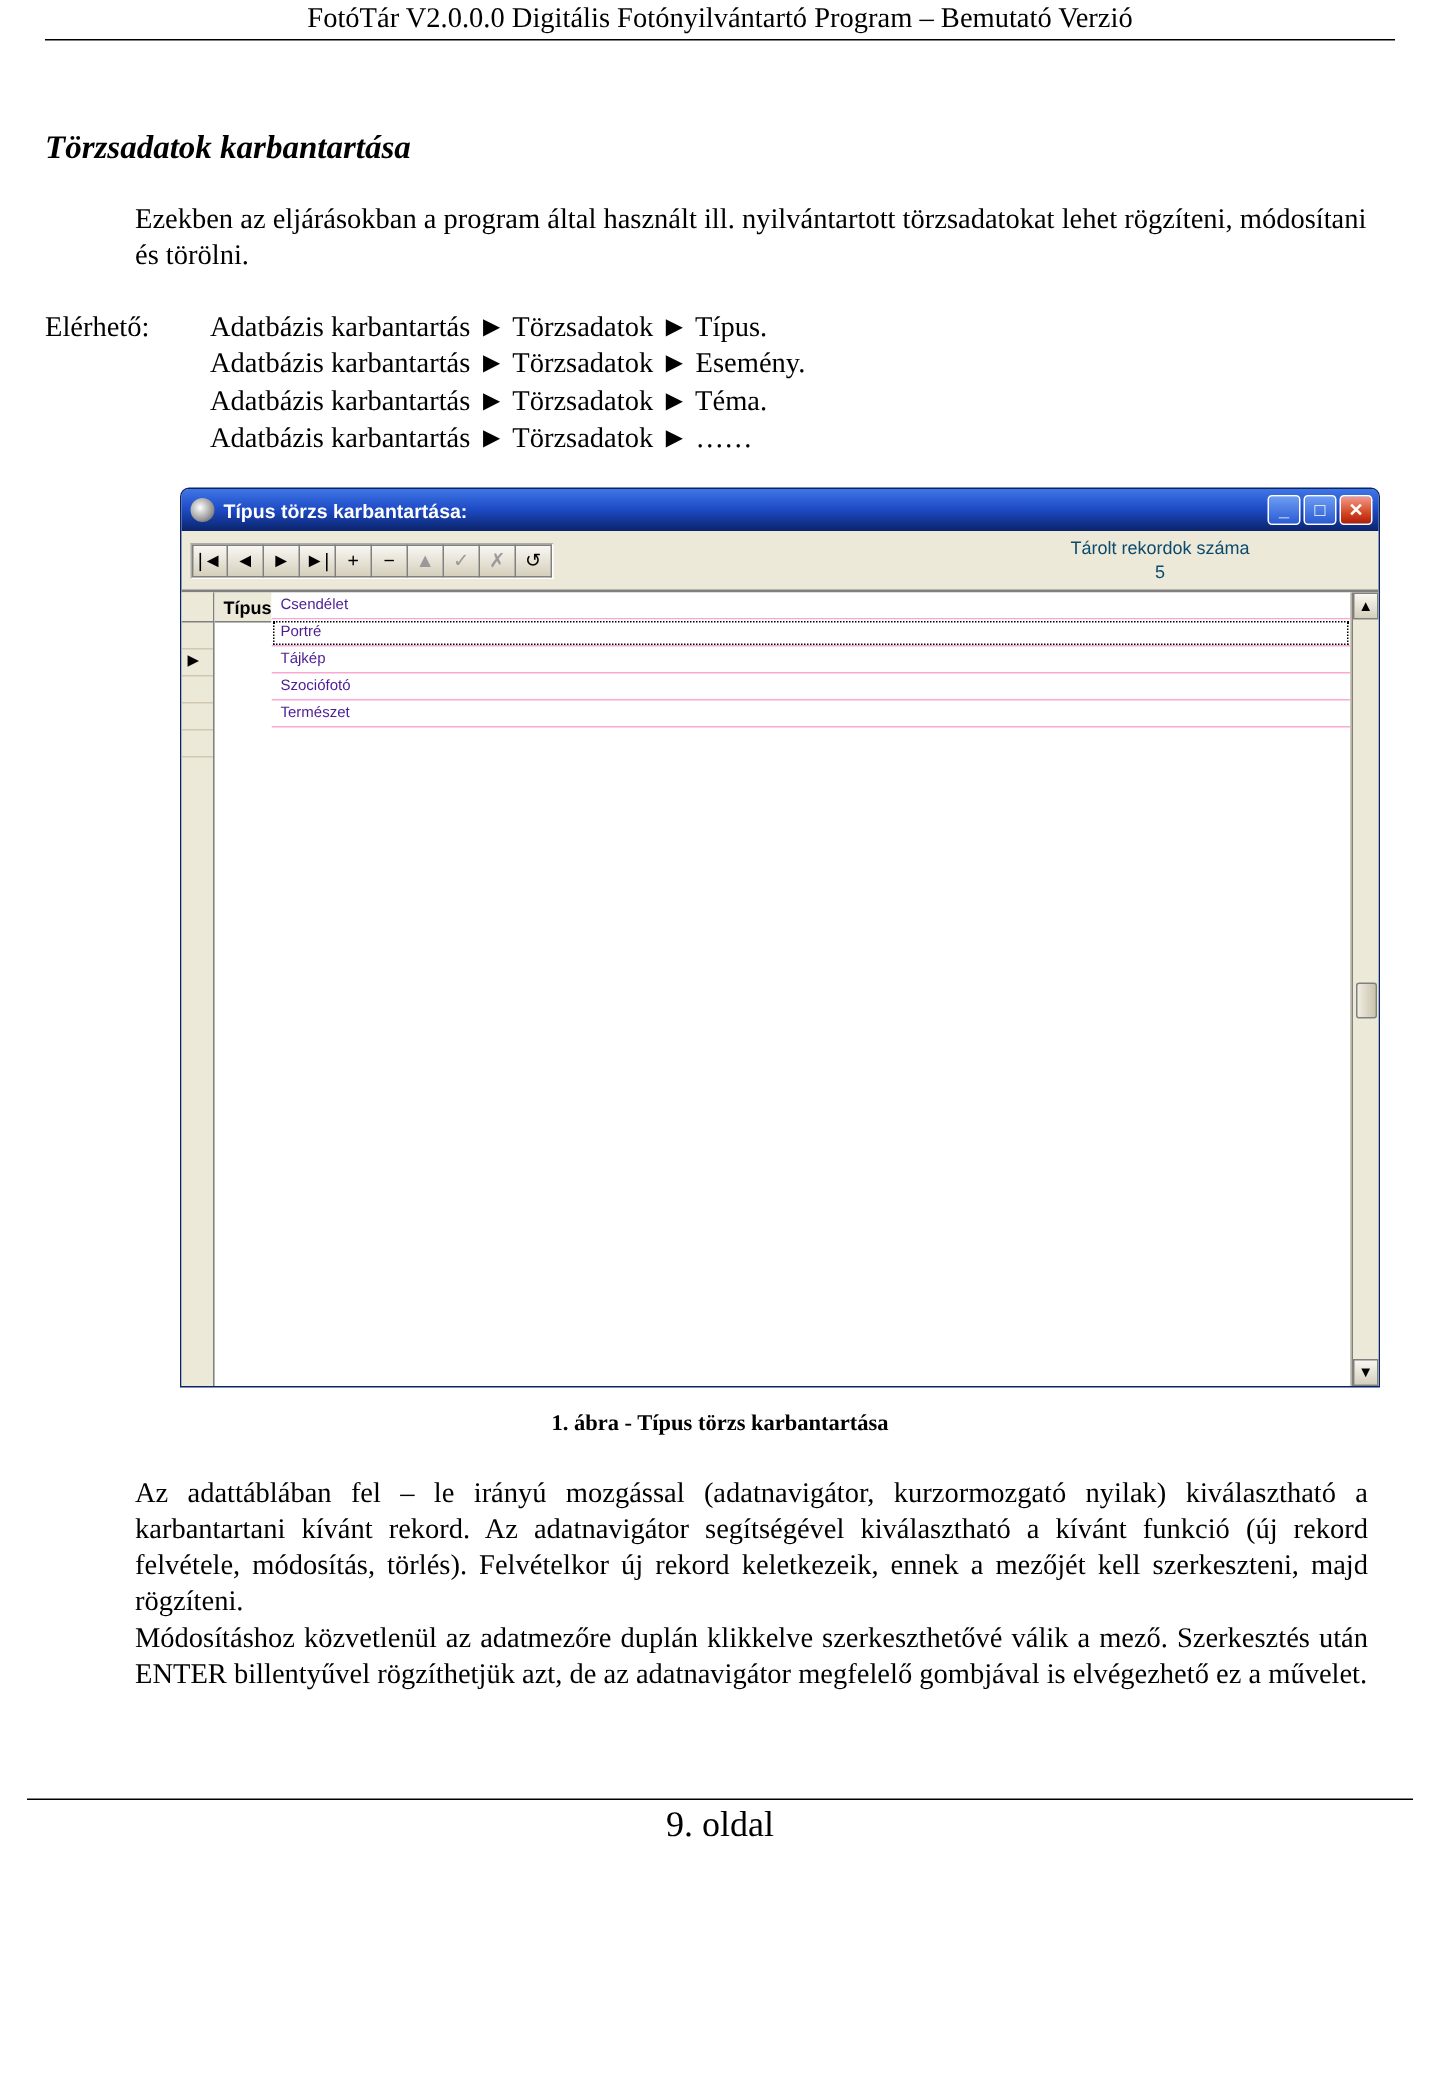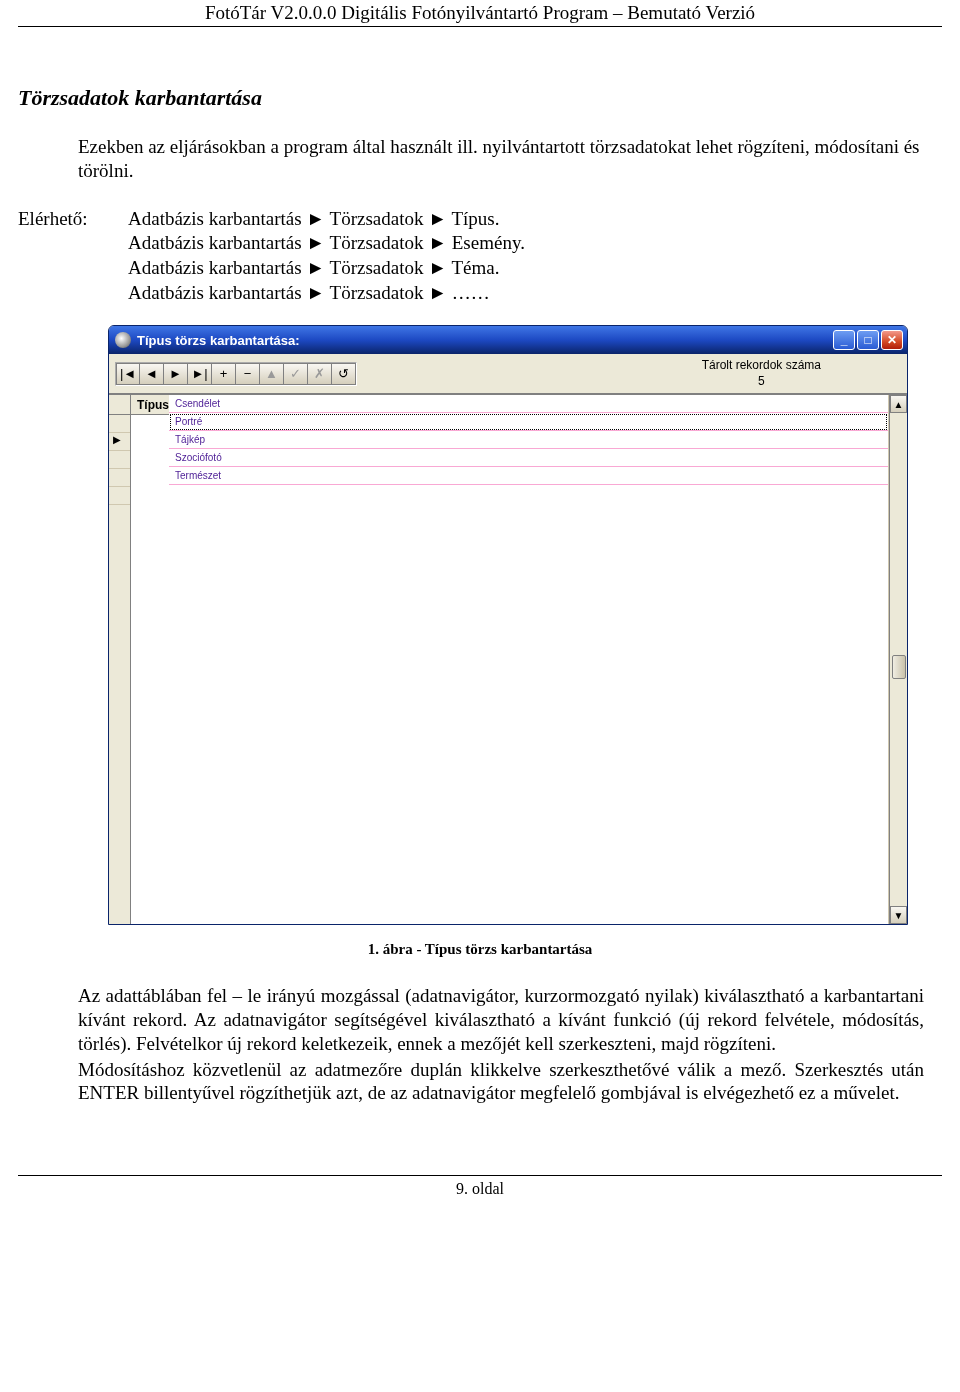--- a/index.html
+++ b/index.html
@@ -6,21 +6,21 @@
   body {
     font-family: "Times New Roman", Times, serif;
     font-size: 19px;
     margin: 0;
     padding: 0;
     background: #fff;
     color: #000;
     width: 960px;
   }
   .page {
-    padding: 0 18px;
+    padding: 0 30px;
   }
   .header-line {
     border-bottom: 1.5px solid #000;
     text-align: center;
     padding-bottom: 2px;
     margin-top: 2px;
   }
   .section-title {
     font-style: italic;
     font-weight: bold;
@@ -113,21 +113,21 @@
     cursor: pointer;
     color: #000;
   }
   .nav-group .nav-btn:first-child { border-left: 1px solid #808080; }
   .nav-btn.disabled { color: #999; cursor: default; }
   .rec-count {
     margin-left: auto;
     margin-right: 80px;
     text-align: center;
     font-size: 12px;
-    color: #000000;
+    color: #0c4a6e;
     line-height: 1.3;
   }
   .grid-area {
     display: flex;
     background: #fff;
     border-top: 1px solid #808080;
     height: 530px;
   }
   .grid-left {
     width: 22px;
@@ -204,21 +204,21 @@
     margin: 0 18px 0 60px;
     text-align: justify;
     line-height: 1.25;
     margin-bottom: 2px;
   }
   .footer-line {
     border-top: 1.5px solid #000;
     margin: 70px 18px 0 18px;
     text-align: center;
     padding-top: 4px;
-    font-size: 16px;
+    font-size: 24px;
   }
   .editing-row {
     background: #fff;
     outline: 1px dotted #000;
     outline-offset: -2px;
   }
 </style>
 </head>
 <body>
 

